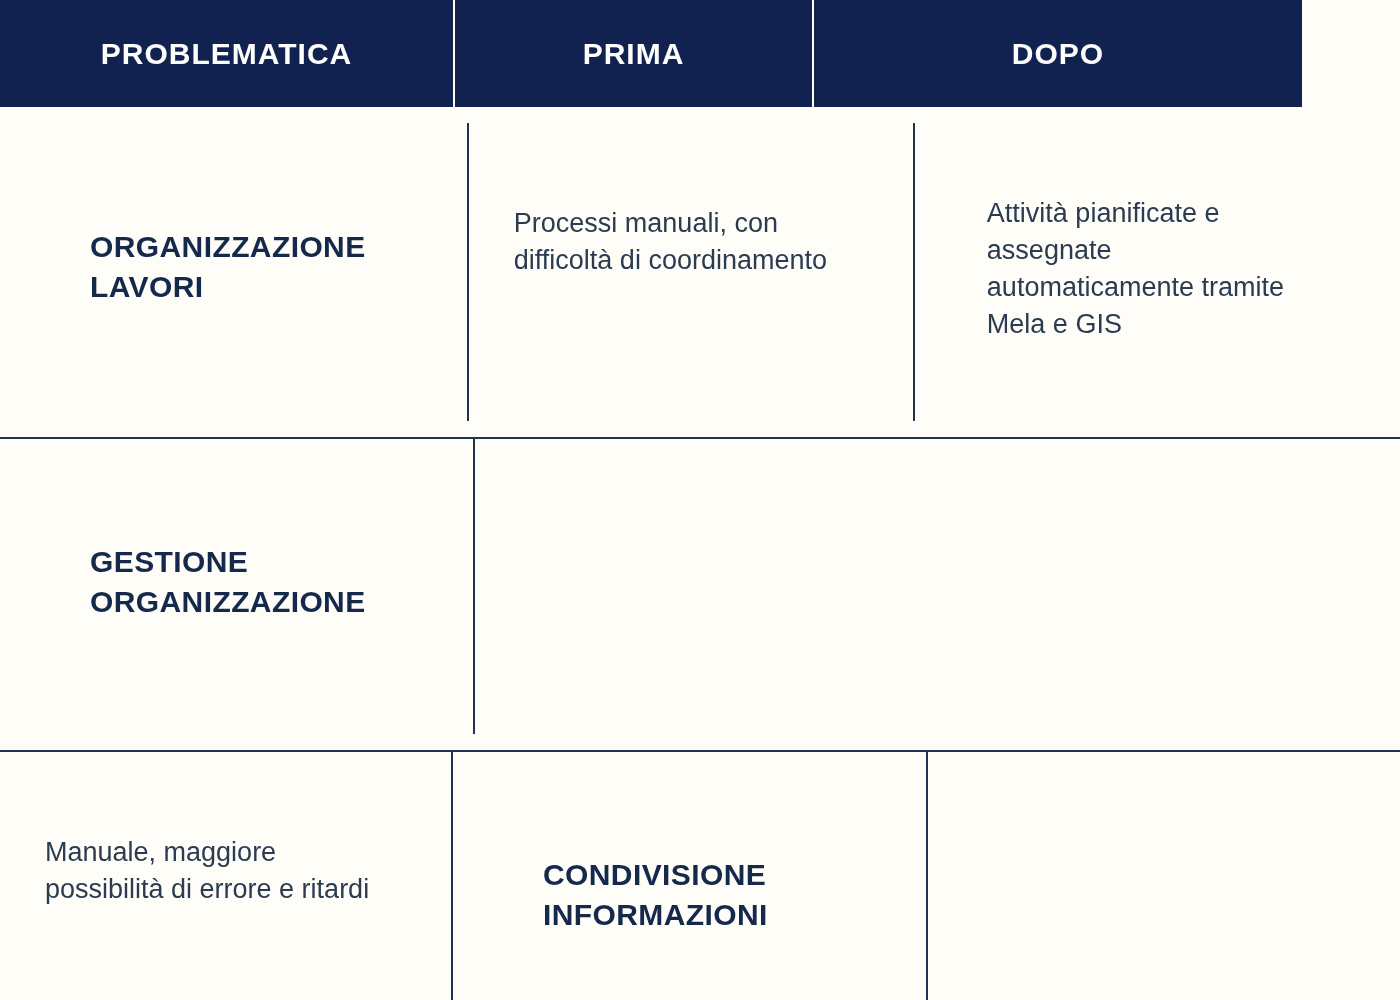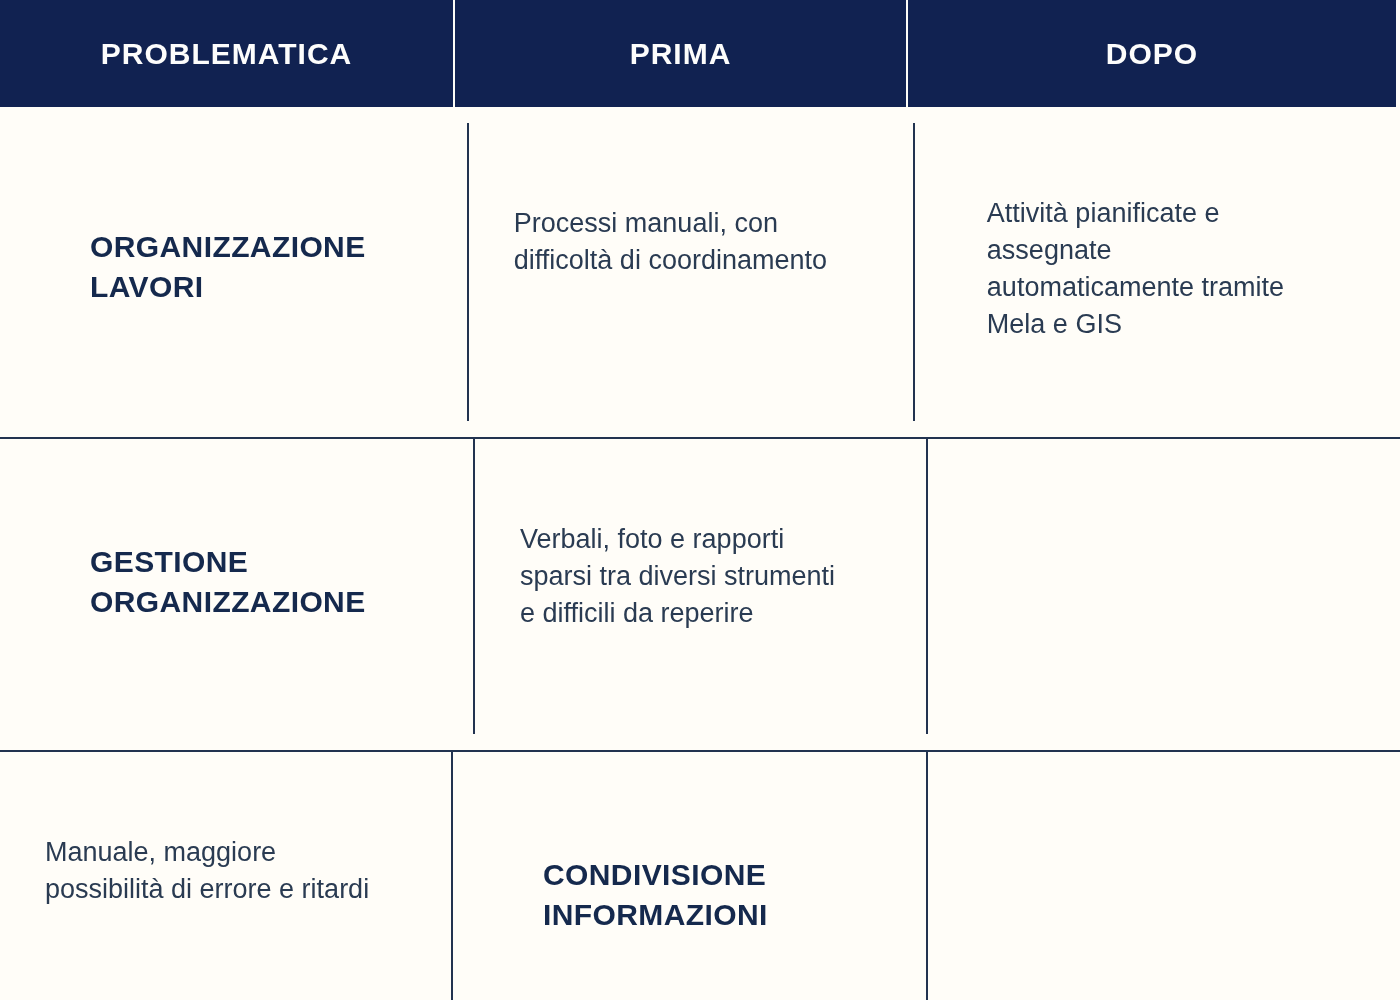--- a/index.html
+++ b/index.html
@@ -27,21 +27,21 @@
   .header-row { display: flex; height: 107px; flex: none; }
   .hcell {
     background: var(--header-bg);
     color: var(--header-text);
     display: flex; align-items: center; justify-content: center;
     font-weight: 700;
     font-size: 30px;
     letter-spacing: 1px;
   }
   .hcell.c1 { width: 455px; border-right: 2px solid var(--header-divider); }
-  .hcell.c2 { width: 453px; border-right: 2px solid var(--header-divider); }
+  .hcell.c2 { width: 359px; border-right: 2px solid var(--header-divider); }
   .hcell.c3 { width: 488px; }
   .body-row { display: flex; flex: none; }
   .body-row.r1 { height: 298px; }
   .body-row.r2 { height: 297px; border-top: 2px solid var(--grid-line); }
   .body-row.r3 { height: 298px; border-top: 2px solid var(--grid-line); }
   .cell {
     white-space: pre-line;
     color: var(--body-text);
     font-size: 27px;
     line-height: 37px;
@@ -84,23 +84,20 @@
 difficoltà di coordinamento</div>
     <div class="cell c3">Attività pianificate e
 assegnate
 automaticamente tramite
 Mela e GIS</div>
   </div>
 
   <div class="body-row r2">
     <div class="cell c1">GESTIONE
 ORGANIZZAZIONE</div>
-    <div class="cell c2">Verbali, foto e rapporti
-sparsi tra diversi strumenti
-e difficili da reperire</div>
   </div>
 
   <div class="body-row r3">
     <div class="cell c2">Manuale, maggiore
 possibilità di errore e ritardi</div>
     <div class="cell c1">CONDIVISIONE
 INFORMAZIONI</div>
   </div>
 
 </div>

